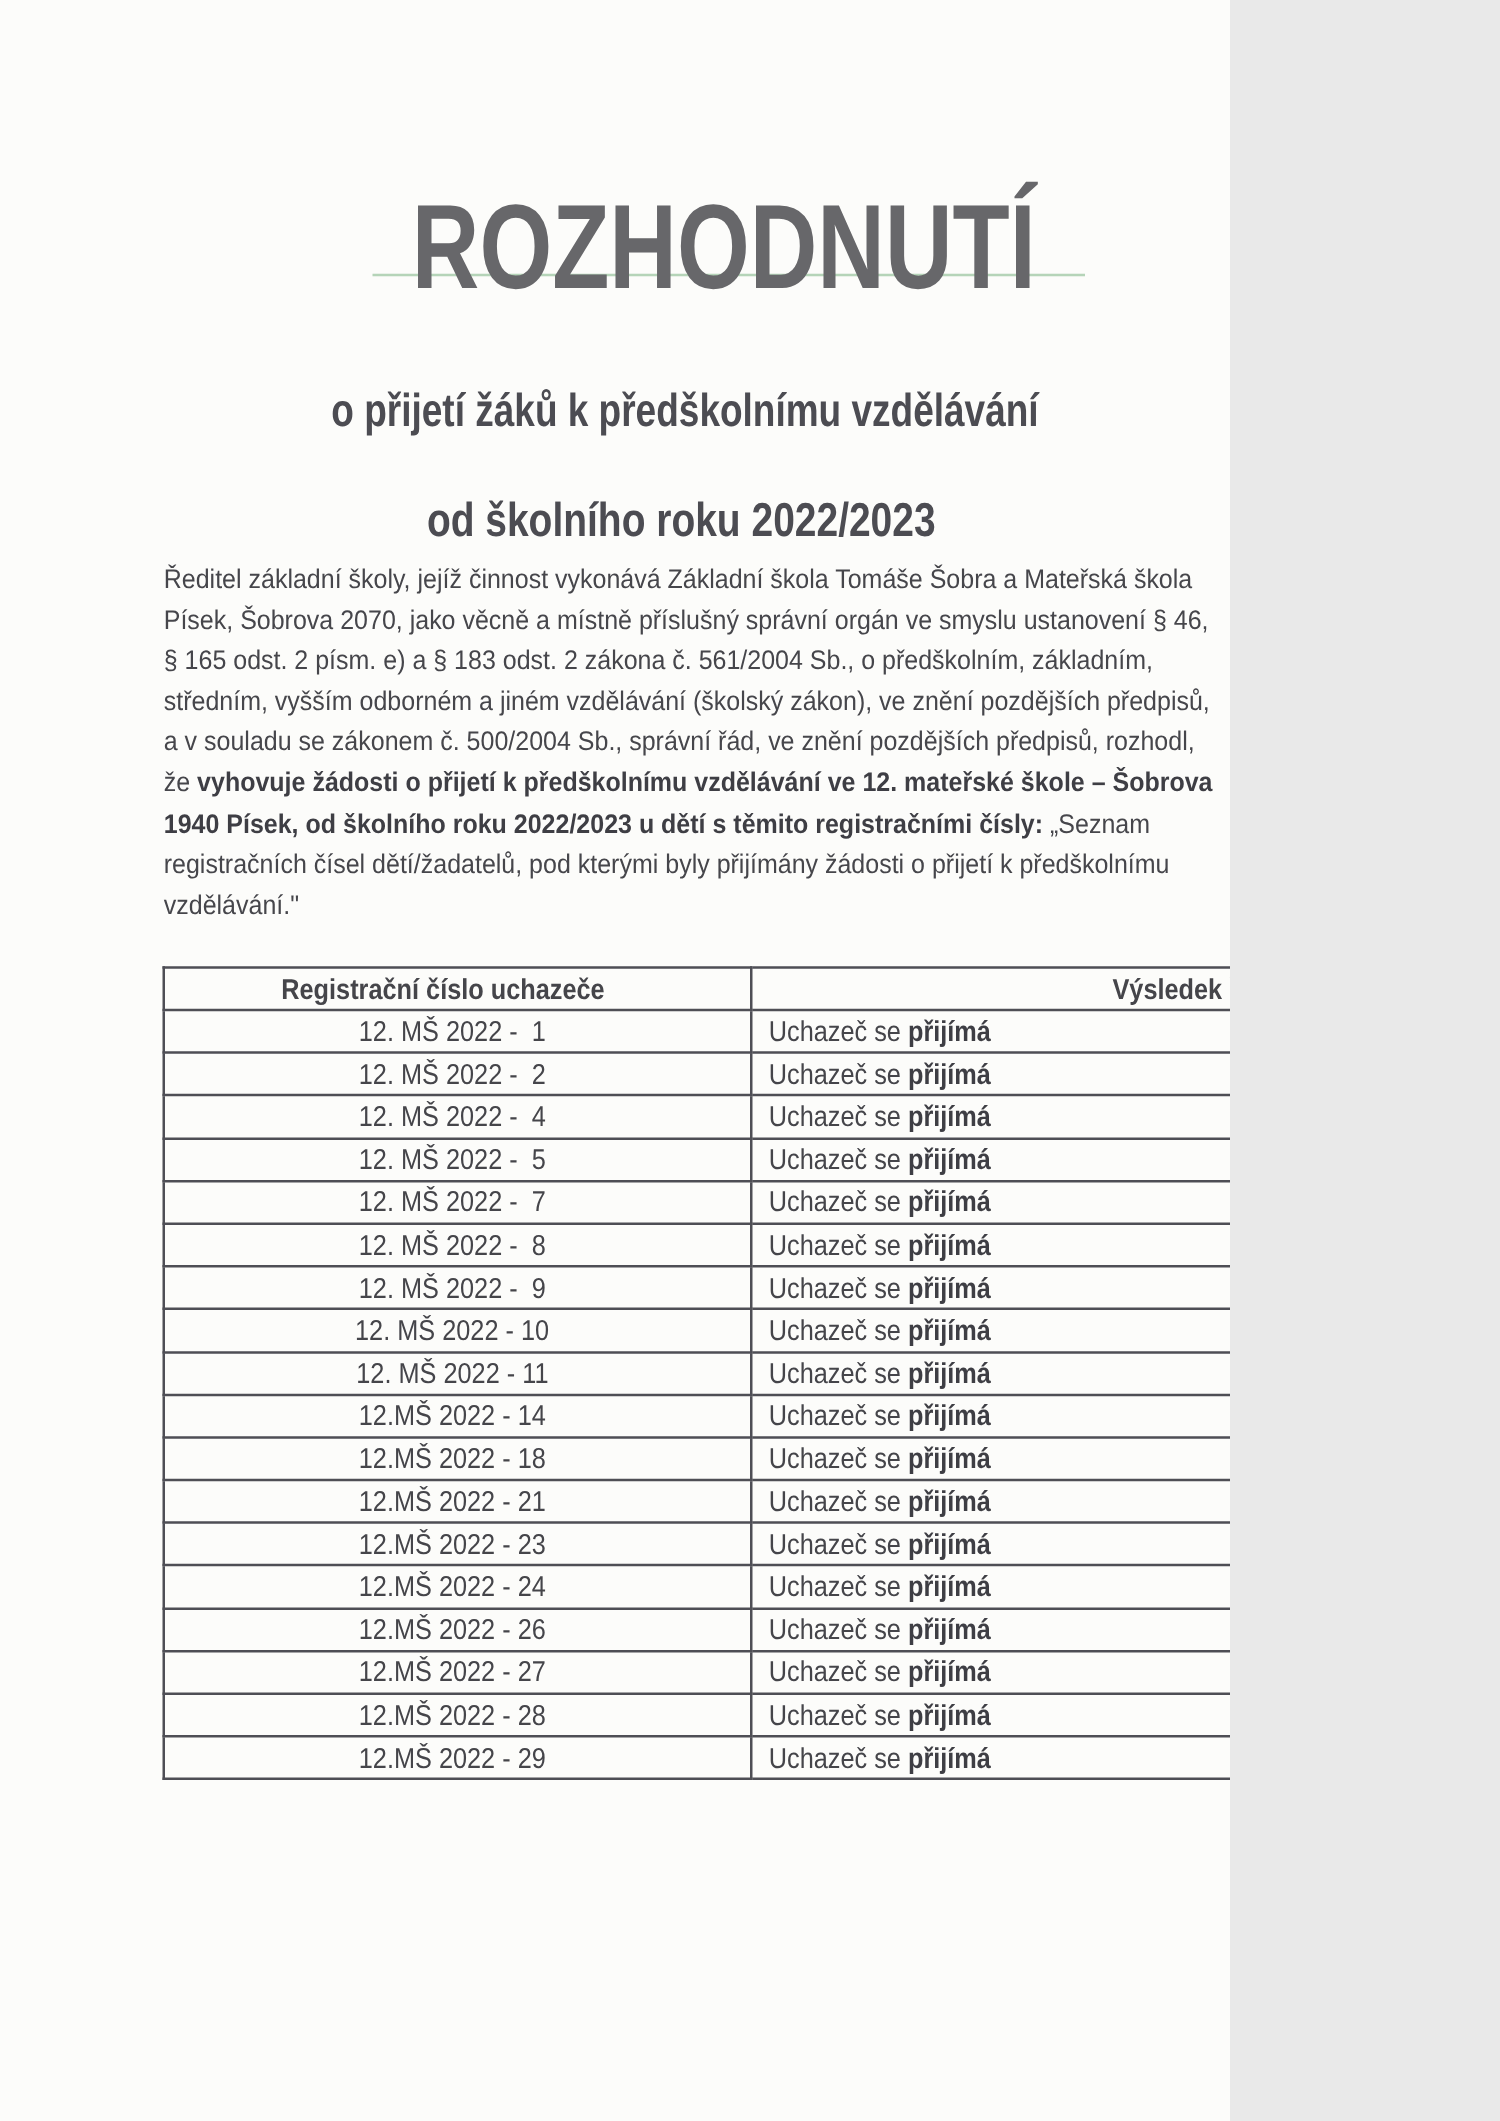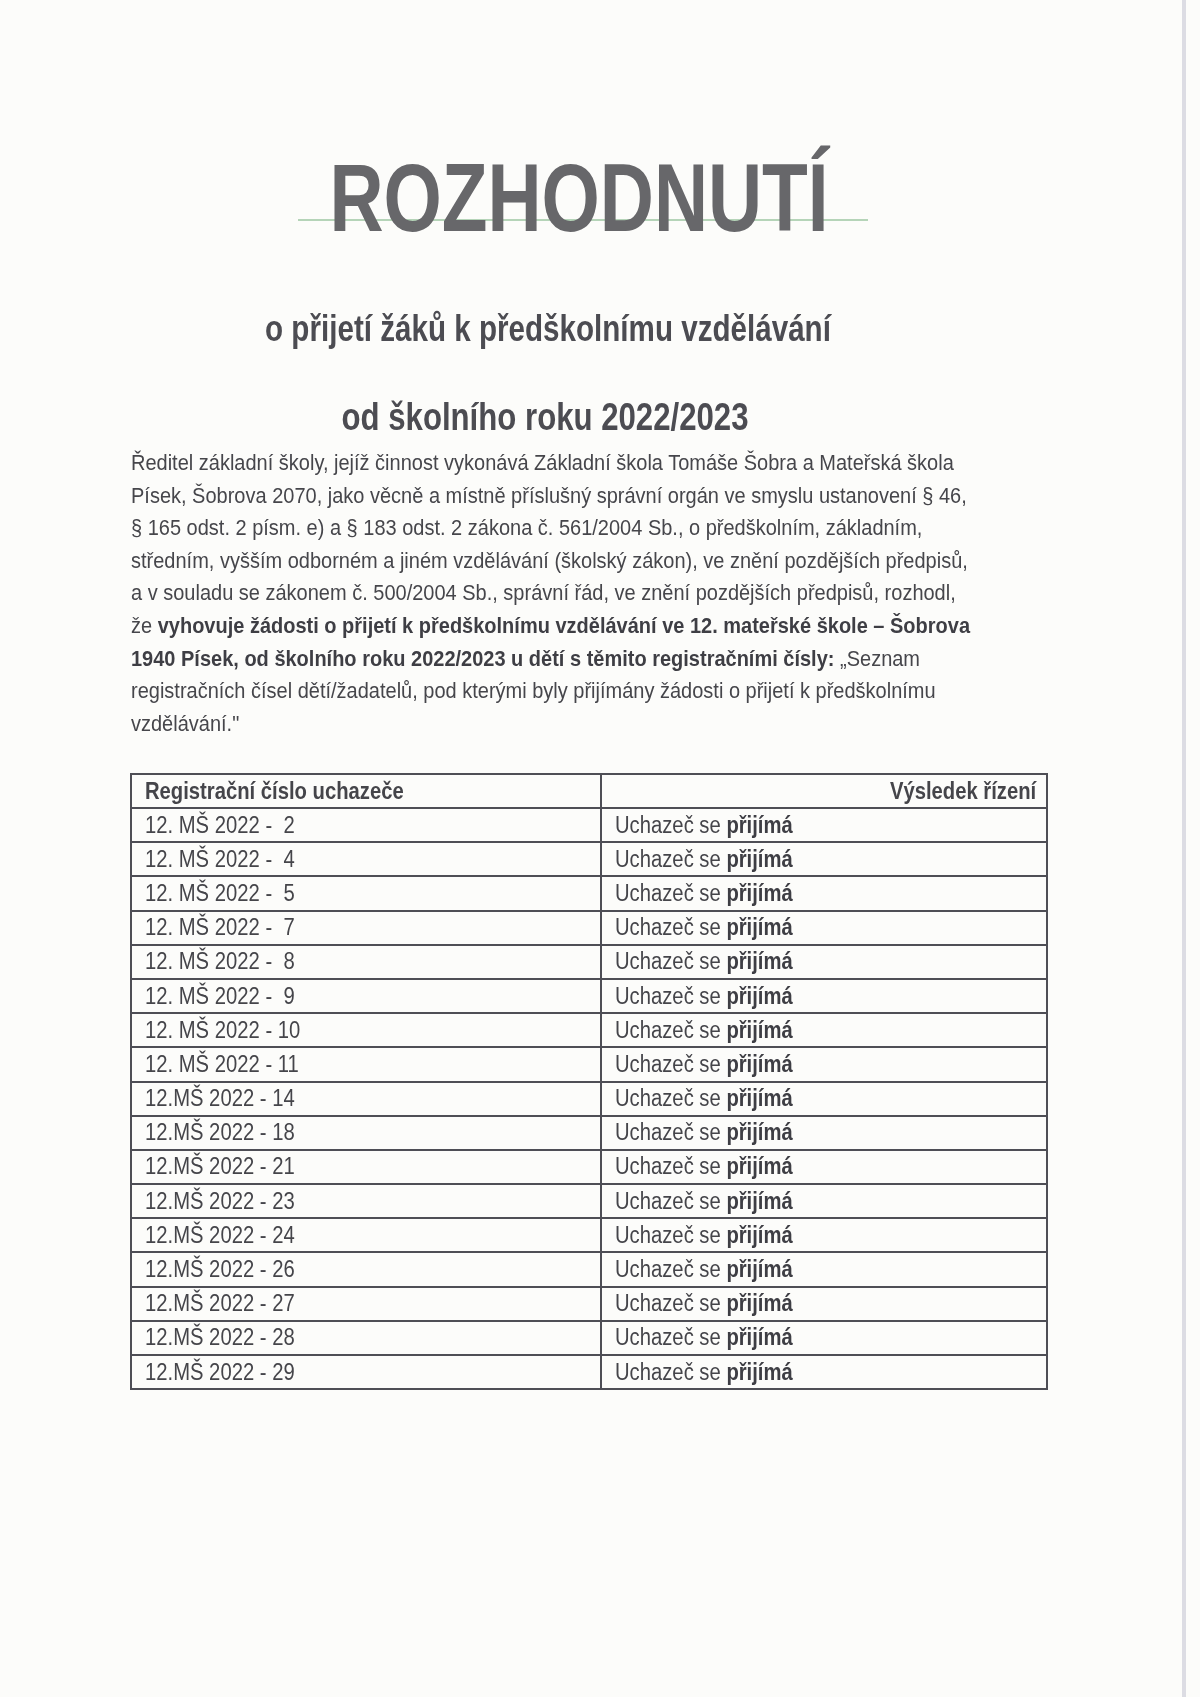--- a/index.html
+++ b/index.html
@@ -4,21 +4,21 @@
 <style>
   html, body { margin: 0; padding: 0; }
   body {
     width: 1200px; height: 1697px;
     background: #e9e9e9;
     font-family: "Liberation Sans", sans-serif;
     overflow: hidden;
   }
   .page {
     position: relative;
-    width: 1200px; height: 1697px;
+    width: 984px; height: 1697px;
     background: #fcfcfa;
     overflow: hidden;
   }
   
   .scan-edge {
     position: absolute; left: 1182px; top: 0;
     width: 4px; height: 1697px;
     background: #dcdce3;
   }
   .green-line {
@@ -67,21 +67,21 @@
   }
   table.results th, table.results td {
     border: 2px solid #4e4e55;
     font-size: 23px;
     padding: 0 0 0 13px;
     vertical-align: middle;
     overflow: hidden;
   }
   table.results th { height: 32px; font-weight: bold; }
   table.results td { height: 32.2px; }
-  th.col-reg, td.col-reg { width: 455px; text-align: left; }
+  th.col-reg, td.col-reg { width: 455px; text-align: center; }
   th.col-res { text-align: right; padding: 0; }
   td.col-res { text-align: left; }
   
   .cw  { display: inline-block; transform: scaleX(0.88); transform-origin: 0 50%; white-space: pre; }
   .cwc { display: inline-block; transform: scaleX(0.88); transform-origin: 50% 50%; white-space: pre; }
 </style>
 </head>
 <body>
 
 <div class="page">
@@ -96,20 +96,24 @@
   <div class="paragraph"><div class="para-line"><span>Ředitel základní školy, jejíž činnost vykonává Základní škola Tomáše Šobra a Mateřská škola</span></div><div class="para-line"><span>Písek, Šobrova 2070, jako věcně a místně příslušný správní orgán ve smyslu ustanovení § 46,</span></div><div class="para-line"><span>§ 165 odst. 2 písm. e) a § 183 odst. 2 zákona č. 561/2004 Sb., o předškolním, základním,</span></div><div class="para-line"><span>středním, vyšším odborném a jiném vzdělávání (školský zákon), ve znění pozdějších předpisů,</span></div><div class="para-line"><span>a v souladu se zákonem č. 500/2004 Sb., správní řád, ve znění pozdějších předpisů, rozhodl,</span></div><div class="para-line"><span>že </span><span class="b">vyhovuje žádosti o přijetí k předškolnímu vzdělávání ve 12. mateřské škole – Šobrova</span></div><div class="para-line"><span class="b">1940 Písek, od školního roku 2022/2023 u dětí s těmito registračními čísly:</span><span> „Seznam</span></div><div class="para-line"><span>registračních čísel dětí/žadatelů, pod kterými byly přijímány žádosti o přijetí k předškolnímu</span></div><div class="para-line"><span>vzdělávání."</span></div></div>
 
   <table class="results">
     <thead>
       <tr>
         <th class="col-reg"><span class="cw">Registrační číslo uchazeče</span></th>
         <th class="col-res"><span class="cwc">Výsledek řízení</span></th>
       </tr>
     </thead>
     <tbody>
+        <tr>
+          <td class="col-reg"><span class="cw">12. MŠ 2022 -  1</span></td>
+          <td class="col-res"><span class="cw"><span>Uchazeč se </span><span class="b">přijímá</span></span></td>
+        </tr>
         <tr>
           <td class="col-reg"><span class="cw">12. MŠ 2022 -  2</span></td>
           <td class="col-res"><span class="cw"><span>Uchazeč se </span><span class="b">přijímá</span></span></td>
         </tr>
         <tr>
           <td class="col-reg"><span class="cw">12. MŠ 2022 -  4</span></td>
           <td class="col-res"><span class="cw"><span>Uchazeč se </span><span class="b">přijímá</span></span></td>
         </tr>
         <tr>
           <td class="col-reg"><span class="cw">12. MŠ 2022 -  5</span></td>

